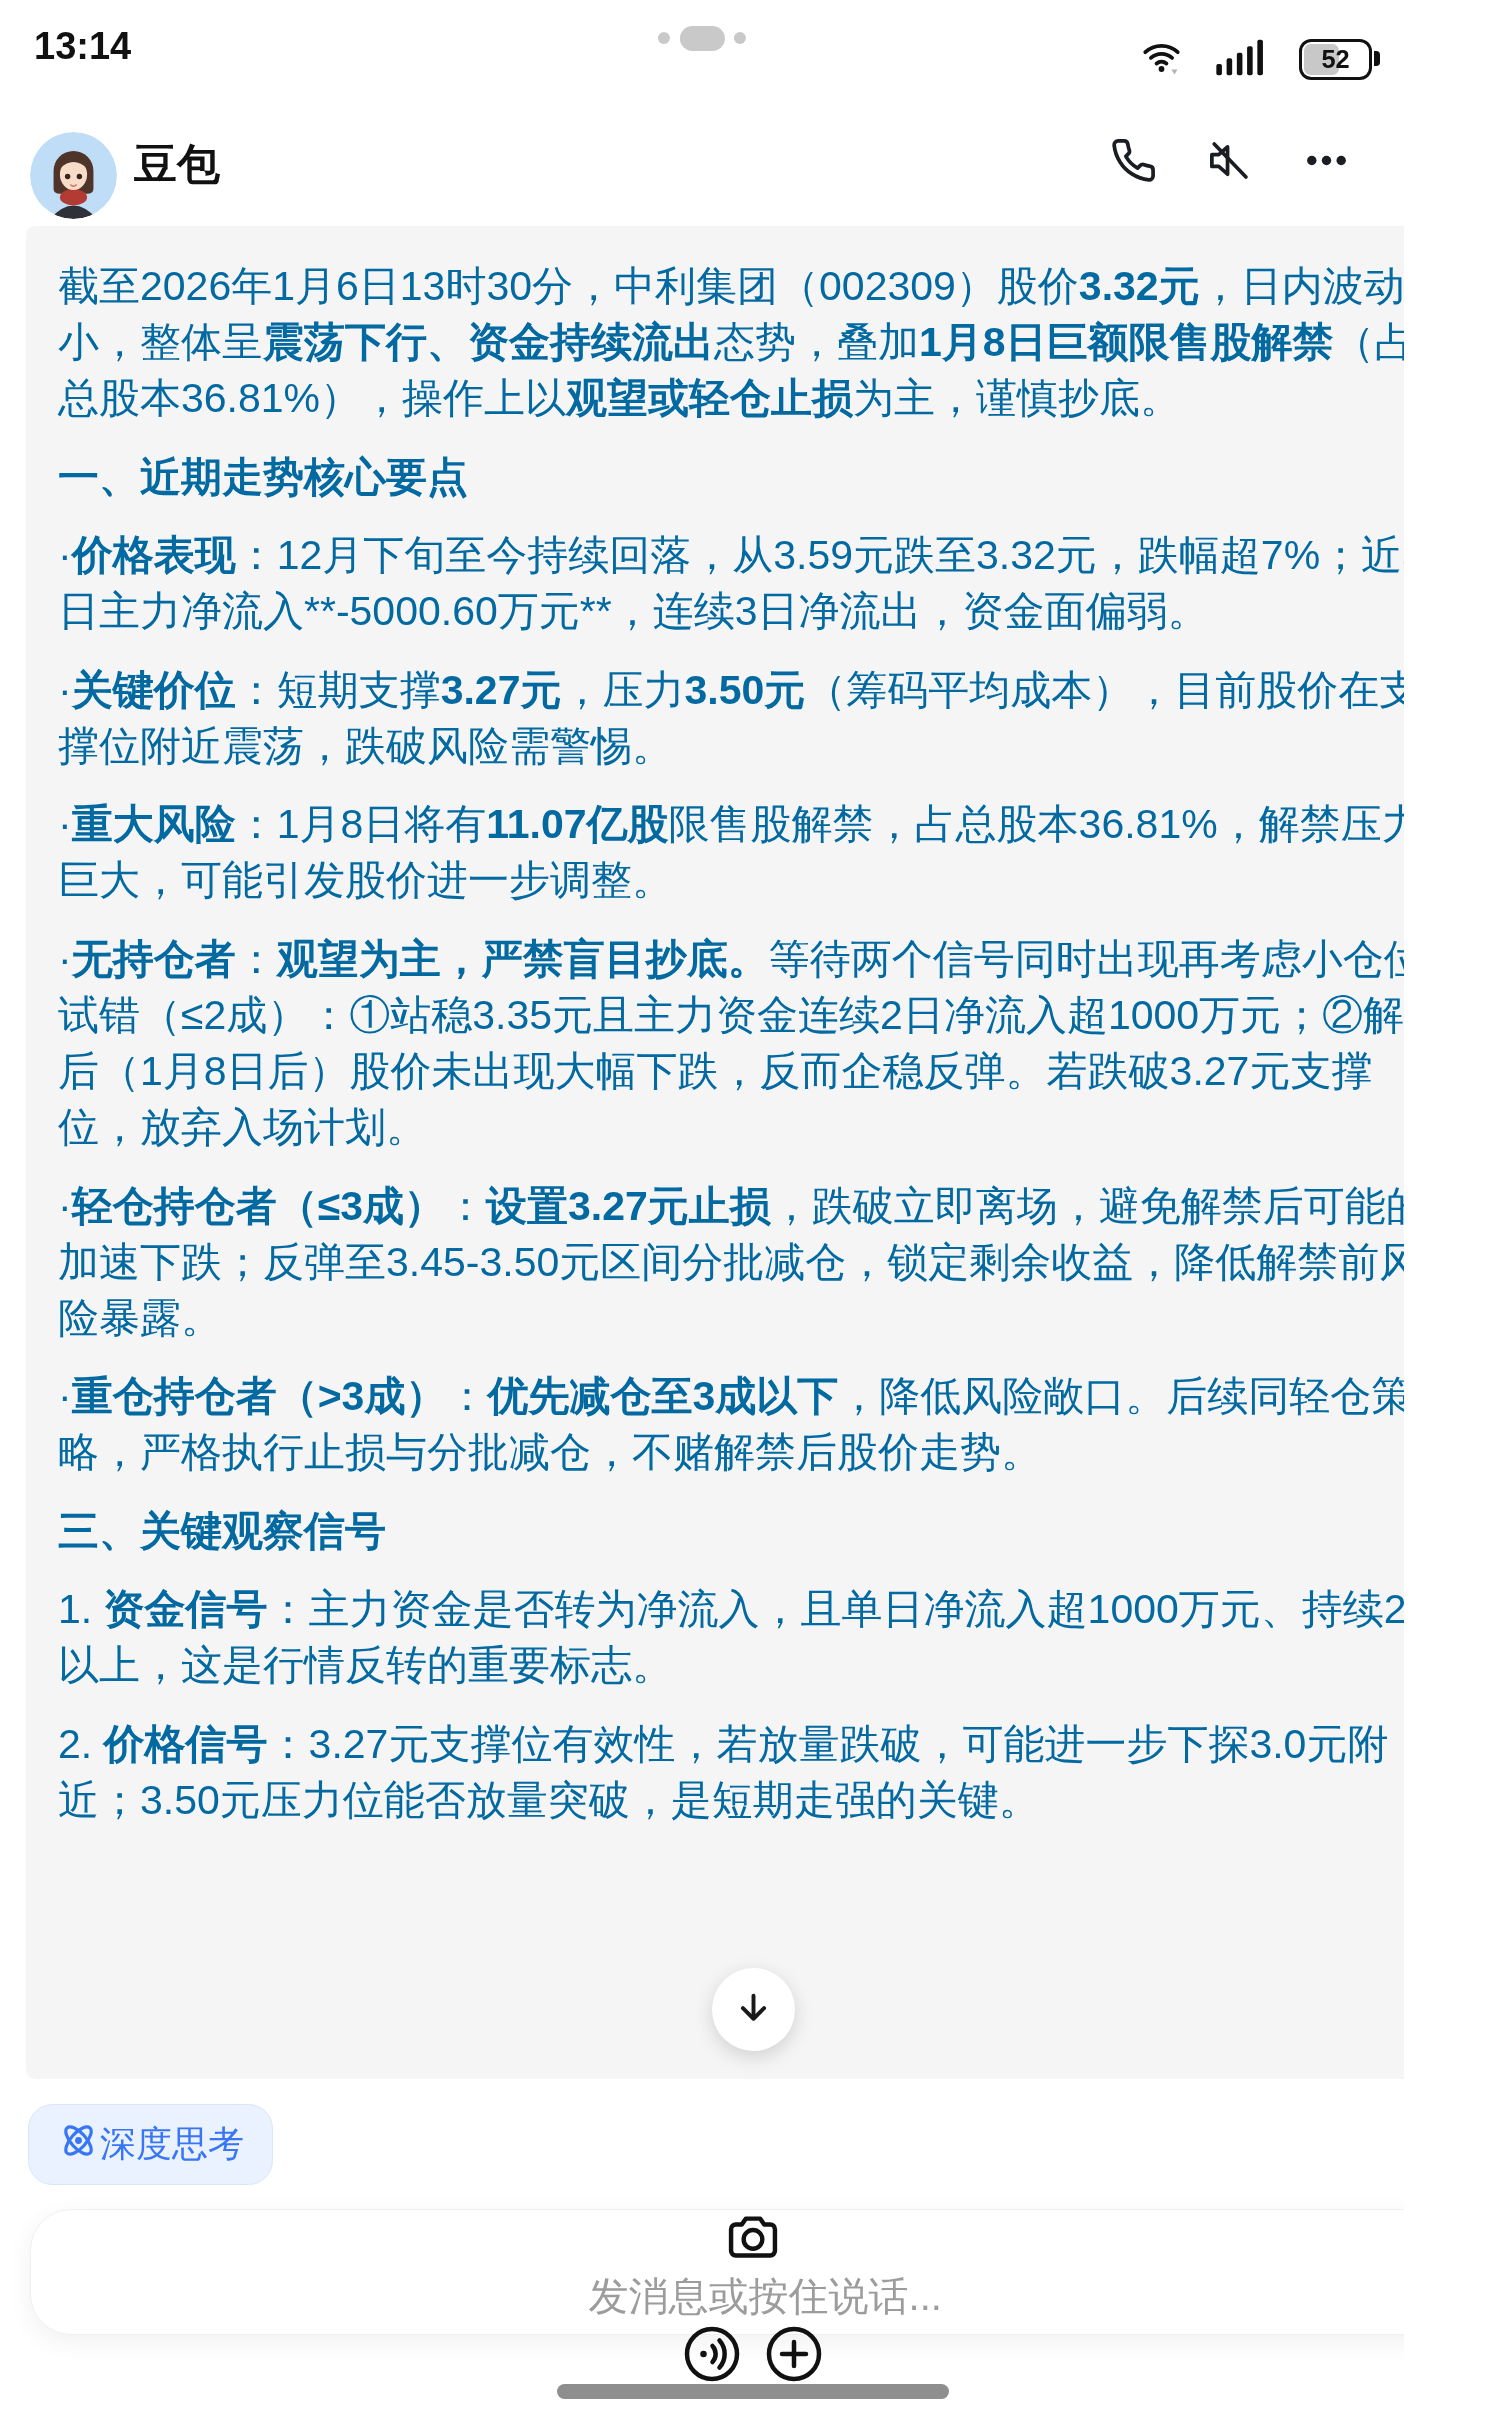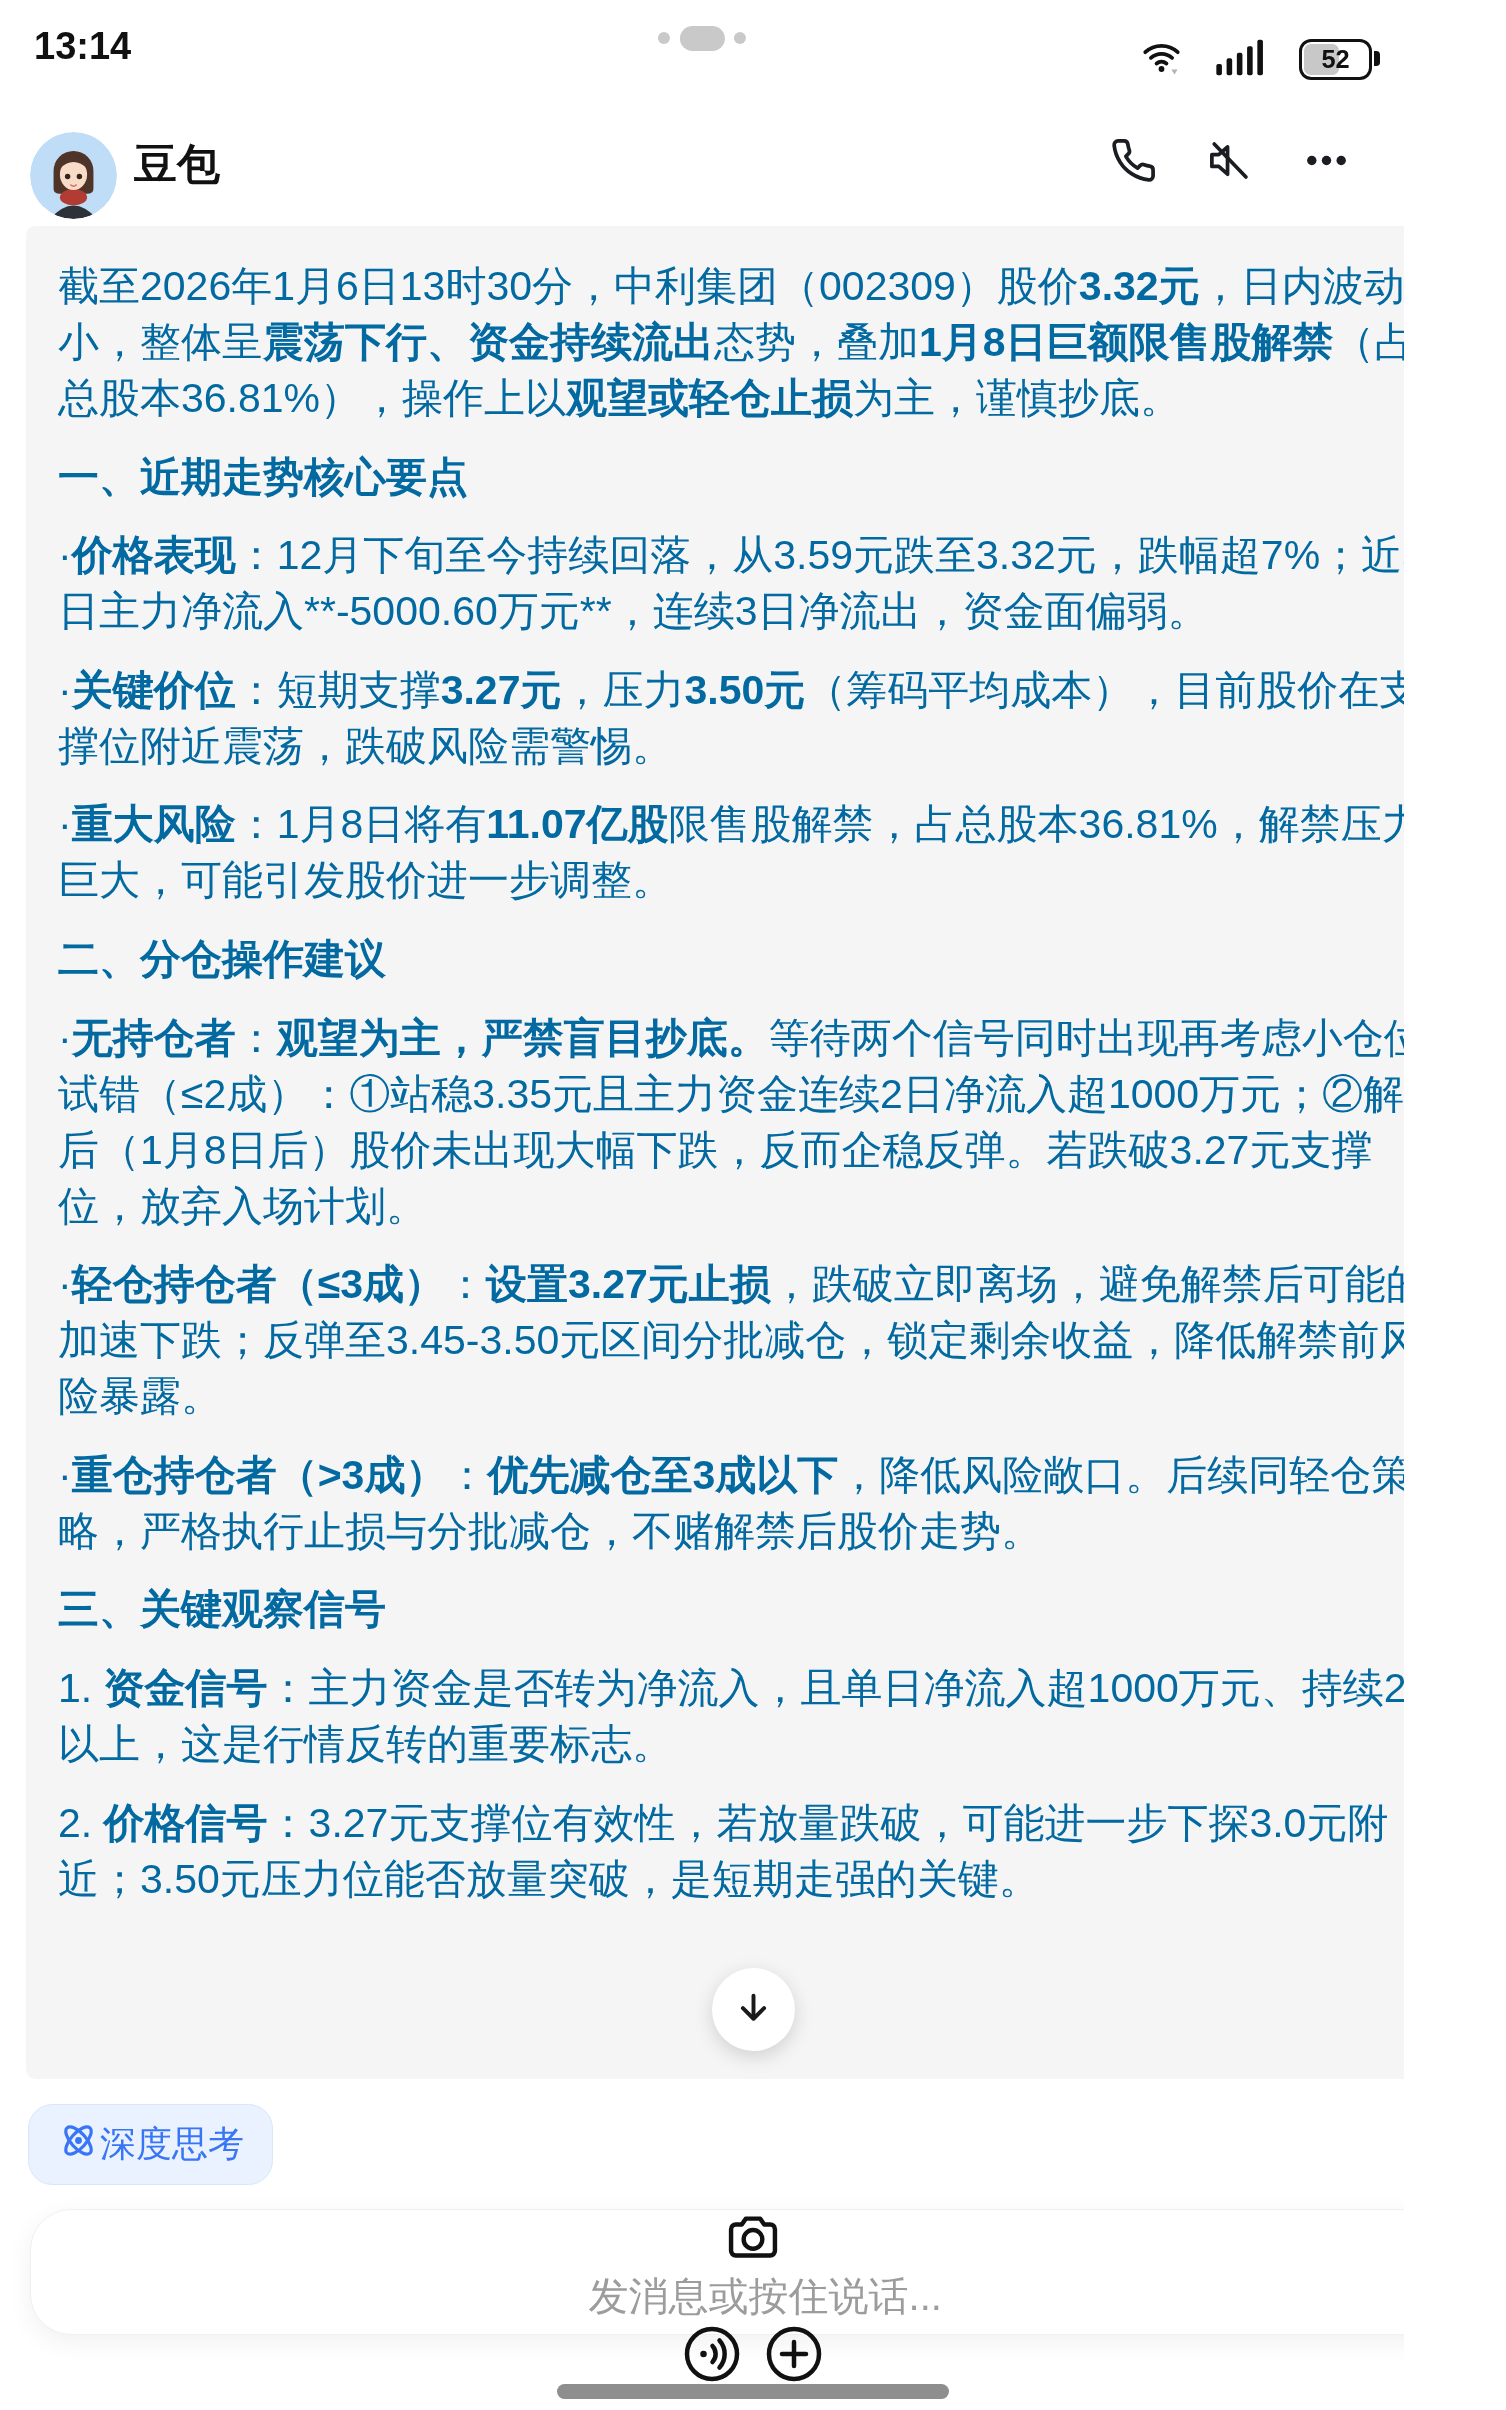--- a/index.html
+++ b/index.html
@@ -150,21 +150,20 @@
     </div>
   </div>
 
   <div class="message-panel">
     <div>
         <div class="msg-para"><span>截至2026年1月6日13时30分，中利集团（002309）股价</span><span class="b">3.32元</span><span>，日内波动小，整体呈</span><span class="b">震荡下行、资金持续流出</span><span>态势，叠加</span><span class="b">1月8日巨额限售股解禁</span><span>（占总股本36.81%），操作上以</span><span class="b">观望或轻仓止损</span><span>为主，谨慎抄底。</span></div>
         <div class="msg-heading"><span class="b">一、近期走势核心要点</span></div>
         <div class="msg-para"><span>·</span><span class="b">价格表现</span><span>：12月下旬至今持续回落，从3.59元跌至3.32元，跌幅超7%；近5日主力净流入**-5000.60万元**，连续3日净流出，资金面偏弱。</span></div>
         <div class="msg-para"><span>·</span><span class="b">关键价位</span><span>：短期支撑</span><span class="b">3.27元</span><span>，压力</span><span class="b">3.50元</span><span>（筹码平均成本），目前股价在支撑位附近震荡，跌破风险需警惕。</span></div>
         <div class="msg-para"><span>·</span><span class="b">重大风险</span><span>：1月8日将有</span><span class="b">11.07亿股</span><span>限售股解禁，占总股本36.81%，解禁压力巨大，可能引发股价进一步调整。</span></div>
-        <div class="msg-heading"><span class="b">二、分仓操作建议</span></div>
         <div class="msg-para"><span>·</span><span class="b">无持仓者</span><span>：</span><span class="b">观望为主，严禁盲目抄底。</span><span>等待两个信号同时出现再考虑小仓位试错（≤2成）：①站稳3.35元且主力资金连续2日净流入超1000万元；②解禁后（1月8日后）股价未出现大幅下跌，反而企稳反弹。若跌破3.27元支撑位，放弃入场计划。</span></div>
         <div class="msg-para"><span>·</span><span class="b">轻仓持仓者（≤3成）</span><span>：</span><span class="b">设置3.27元止损</span><span>，跌破立即离场，避免解禁后可能的加速下跌；反弹至3.45-3.50元区间分批减仓，锁定剩余收益，降低解禁前风险暴露。</span></div>
         <div class="msg-para"><span>·</span><span class="b">重仓持仓者（&gt;3成）</span><span>：</span><span class="b">优先减仓至3成以下</span><span>，降低风险敞口。后续同轻仓策略，严格执行止损与分批减仓，不赌解禁后股价走势。</span></div>
         <div class="msg-heading"><span class="b">三、关键观察信号</span></div>
         <div class="msg-para"><span>1. </span><span class="b">资金信号</span><span>：主力资金是否转为净流入，且单日净流入超1000万元、持续2日以上，这是行情反转的重要标志。</span></div>
         <div class="msg-para"><span>2. </span><span class="b">价格信号</span><span>：3.27元支撑位有效性，若放量跌破，可能进一步下探3.0元附近；3.50元压力位能否放量突破，是短期走强的关键。</span></div>
       </div>
   </div>
 
   <button class="scroll-btn">

